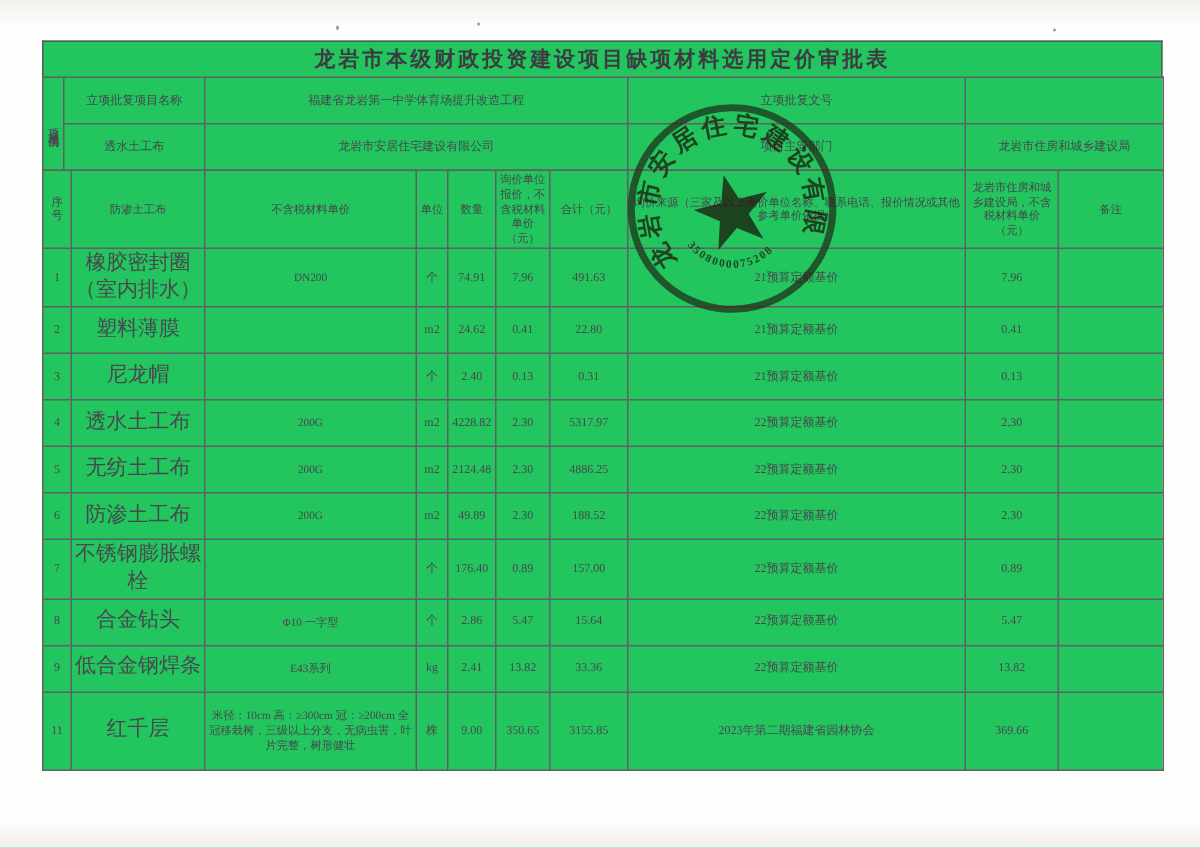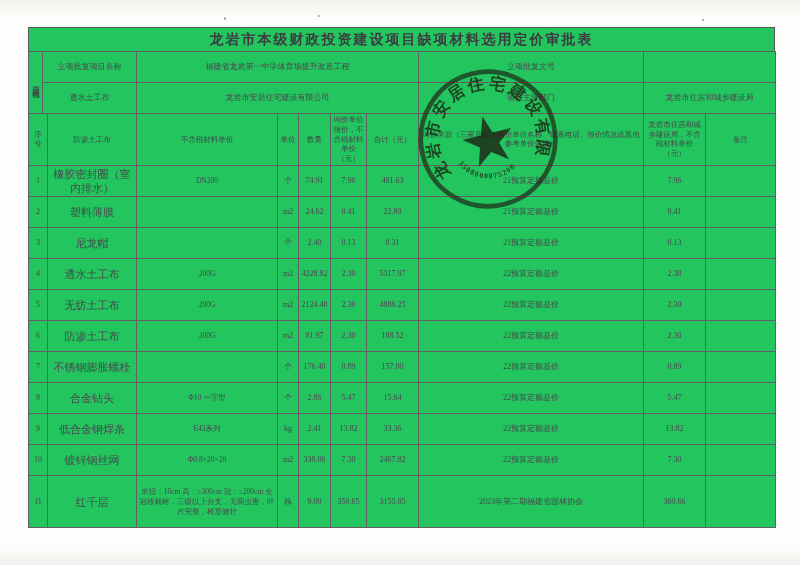--- a/index.html
+++ b/index.html
@@ -34,21 +34,21 @@
   .info td{height:28px;}
   .info .strip{
     writing-mode:vertical-rl;letter-spacing:1px;font-size:7.5px;padding:0;
   }
   .main{margin-top:-1px;}
   .main th{font-size:7.5px;color:#46464c;}
   .main thead tr{height:38px;}
   .main tbody tr{height:31px;}
   .main tbody tr.tall{height:52px;}
   .main .c-spec{font-size:7.5px;font-family:Liberation Serif, serif;}
-  .main .c-name{font-size:11px;}
+  .main .c-name{font-size:14px;}
   .outerbottom{border-bottom:1.2px solid #58585c;}
   
   .seal{
     position:absolute;left:404px;top:55px;width:168px;height:168px;
     transform:rotate(-14deg);
     mix-blend-mode:multiply;opacity:.85;pointer-events:none;
   }
 </style>
 </head>
 <body>
@@ -174,21 +174,21 @@
           <td class="c-total">4886.25</td>
           <td class="c-source">22预算定额基价</td>
           <td class="c-approved_price">2.30</td>
           <td class="c-remark"></td>
         </tr>
         <tr>
           <td class="c-no">6</td>
           <td class="c-name">防渗土工布</td>
           <td class="c-spec">200G</td>
           <td class="c-unit">m2</td>
-          <td class="c-qty">81.97</td>
+          <td class="c-qty">49.89</td>
           <td class="c-unit_price">2.30</td>
           <td class="c-total">188.52</td>
           <td class="c-source">22预算定额基价</td>
           <td class="c-approved_price">2.30</td>
           <td class="c-remark"></td>
         </tr>
         <tr>
           <td class="c-no">7</td>
           <td class="c-name">不锈钢膨胀螺栓</td>
           <td class="c-spec"></td>
@@ -215,32 +215,20 @@
         <tr>
           <td class="c-no">9</td>
           <td class="c-name">低合金钢焊条</td>
           <td class="c-spec">E43系列</td>
           <td class="c-unit">kg</td>
           <td class="c-qty">2.41</td>
           <td class="c-unit_price">13.82</td>
           <td class="c-total">33.36</td>
           <td class="c-source">22预算定额基价</td>
           <td class="c-approved_price">13.82</td>
-          <td class="c-remark"></td>
-        </tr>
-        <tr>
-          <td class="c-no">10</td>
-          <td class="c-name">镀锌钢丝网</td>
-          <td class="c-spec">Φ0.8×20×20</td>
-          <td class="c-unit">m2</td>
-          <td class="c-qty">338.06</td>
-          <td class="c-unit_price">7.30</td>
-          <td class="c-total">2467.82</td>
-          <td class="c-source">22预算定额基价</td>
-          <td class="c-approved_price">7.30</td>
           <td class="c-remark"></td>
         </tr>
         <tr class="tall">
           <td class="c-no">11</td>
           <td class="c-name">红千层</td>
           <td class="c-spec">米径：10cm 高：≥300cm 冠：≥200cm 全冠移栽树，三级以上分支，无病虫害，叶片完整，树形健壮</td>
           <td class="c-unit">株</td>
           <td class="c-qty">9.00</td>
           <td class="c-unit_price">350.65</td>
           <td class="c-total">3155.85</td>

